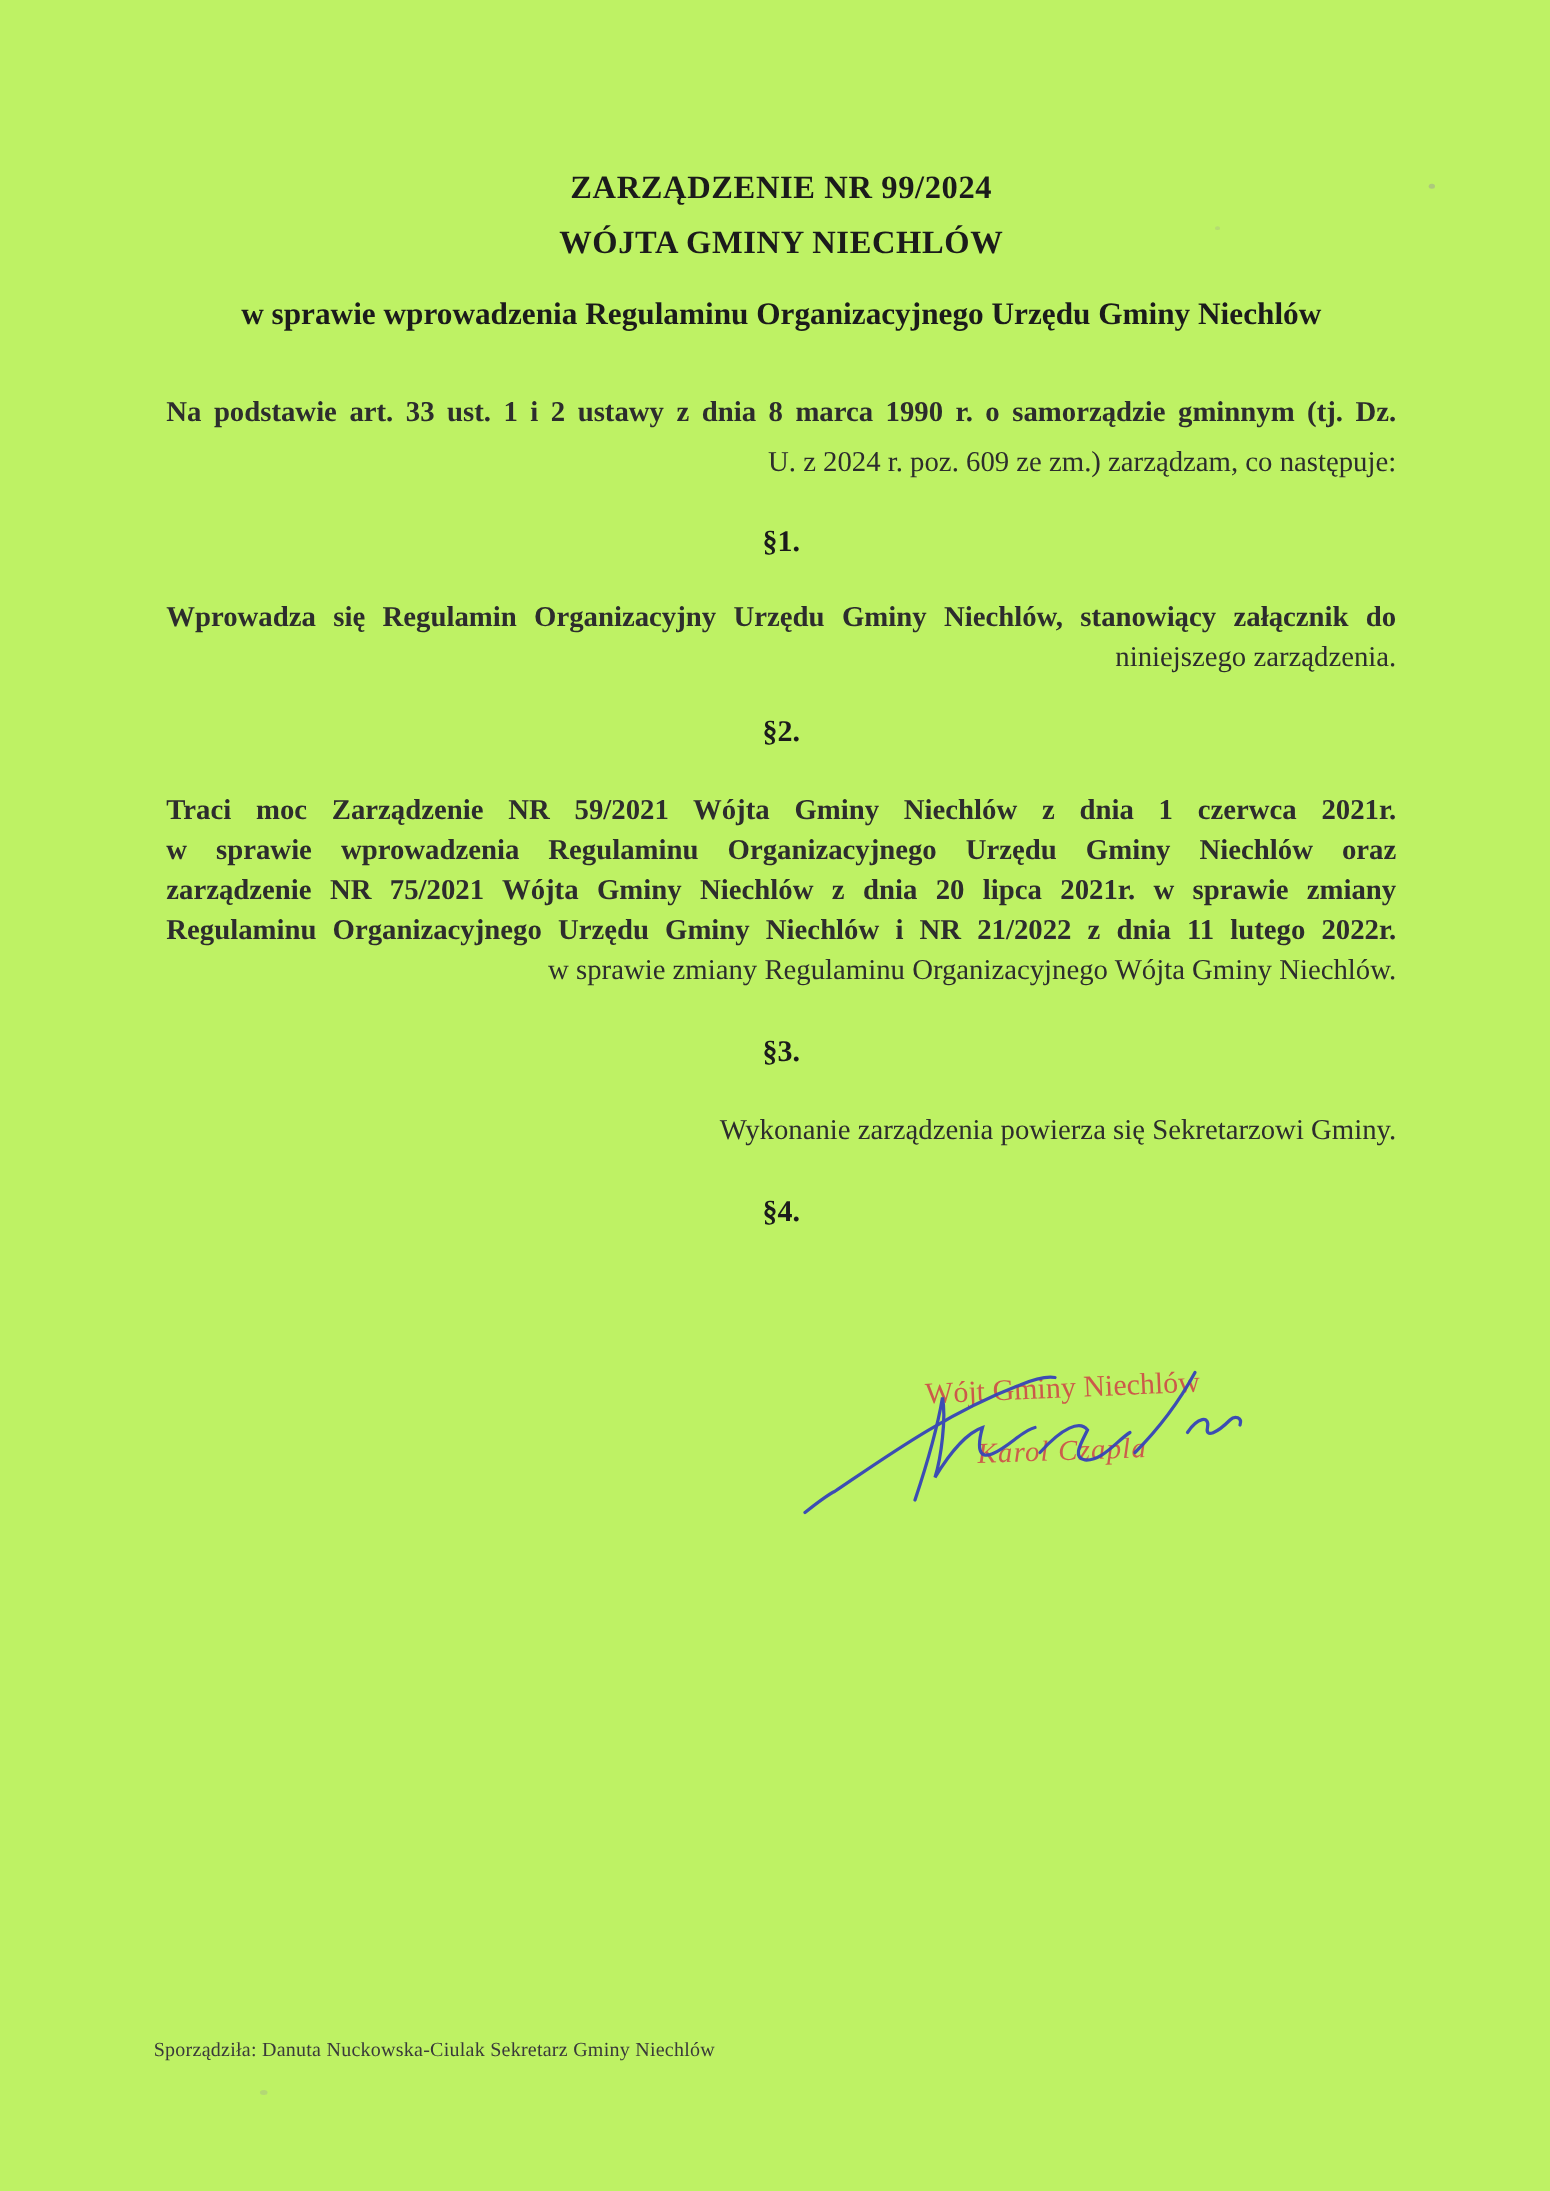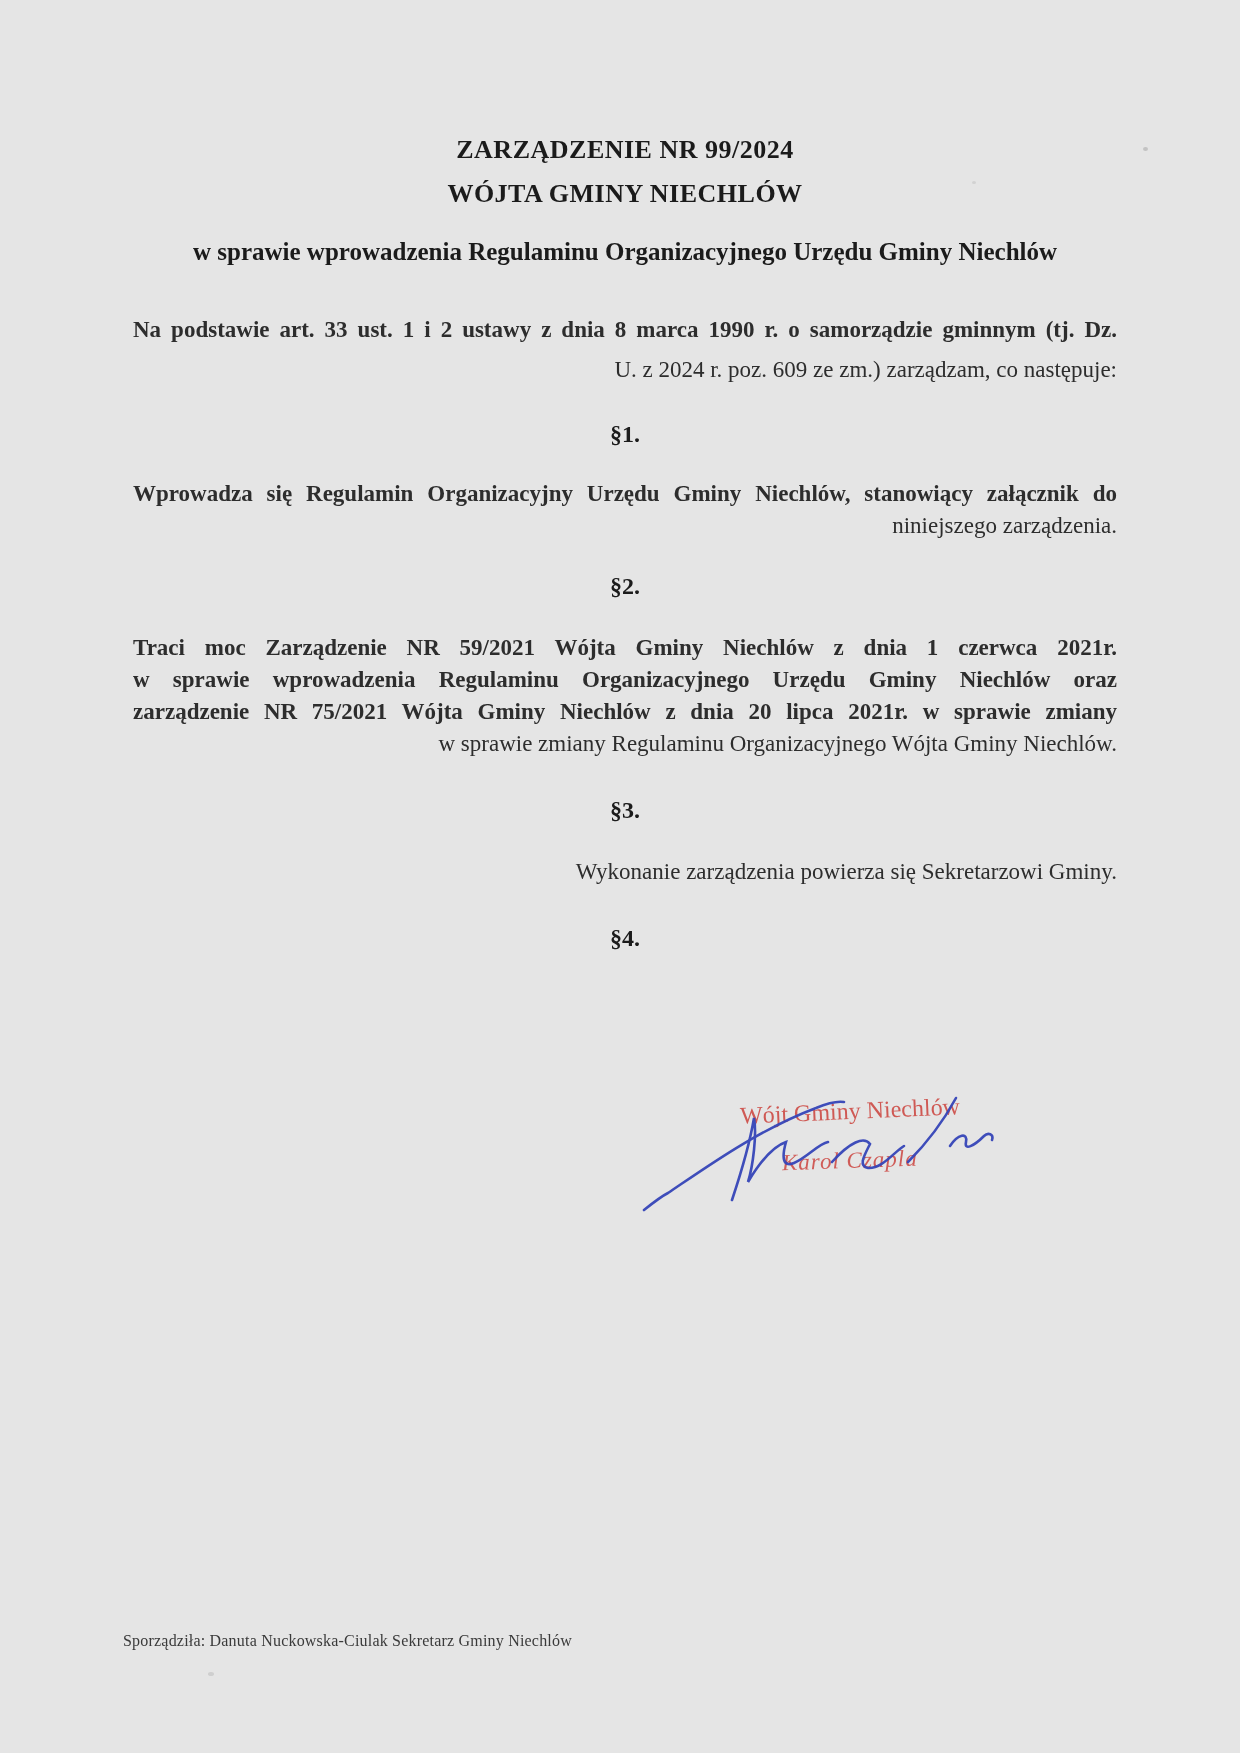--- a/index.html
+++ b/index.html
@@ -1,18 +1,18 @@
 <!DOCTYPE html>
 <html lang="pl"><head>
 <meta charset="utf-8">
 <title>ZARZĄDZENIE NR 99/2024</title>
 <style>
   html,body{margin:0;padding:0;background:#ffffff;}
   .page{
-    position:relative;width:1240px;height:1753px;background:#e5e5e5;
+    position:relative;width:1240px;height:1753px;background:#bef264;
     font-family:"Liberation Serif","DejaVu Serif",serif;color:#2d2d2d;overflow:hidden;
   }
   .content{position:absolute;left:133px;top:0;width:984px;}
   .title-block{margin-top:128px;text-align:center;font-weight:bold;color:#1b1b1b;
     font-size:26px;line-height:44px;letter-spacing:.5px;}
   .subject{margin-top:14px;text-align:center;font-weight:bold;color:#1b1b1b;
     font-size:25px;line-height:44px;}
   .para{font-size:23px;}
   .intro{margin-top:36px;line-height:40px;}
   .sec-head{text-align:center;font-weight:bold;font-size:24px;line-height:40px;color:#1b1b1b;}
@@ -57,20 +57,21 @@
     <div class="para body-para mt28">
       <div class="jline">Wprowadza się Regulamin Organizacyjny Urzędu Gminy Niechlów, stanowiący załącznik do</div>
       <div class="lline">niniejszego zarządzenia.</div>
     </div>
 
     <div class="sec-head mt28">§2.</div>
     <div class="para body-para mt26">
       <div class="jline">Traci moc Zarządzenie NR 59/2021 Wójta Gminy Niechlów z dnia 1 czerwca 2021r.</div>
       <div class="jline">w sprawie wprowadzenia Regulaminu Organizacyjnego Urzędu Gminy Niechlów oraz</div>
       <div class="jline">zarządzenie NR 75/2021 Wójta Gminy Niechlów z dnia 20 lipca 2021r. w sprawie zmiany</div>
+      <div class="jline">Regulaminu Organizacyjnego Urzędu Gminy Niechlów i NR 21/2022 z dnia 11 lutego 2022r.</div>
       <div class="lline">w sprawie zmiany Regulaminu Organizacyjnego Wójta Gminy Niechlów.</div>
     </div>
 
     <div class="sec-head mt30">§3.</div>
     <div class="para body-para mt26">
       <div class="lline">Wykonanie zarządzenia powierza się Sekretarzowi Gminy.</div>
     </div>
 
     <div class="sec-head mt30">§4.</div>
 

